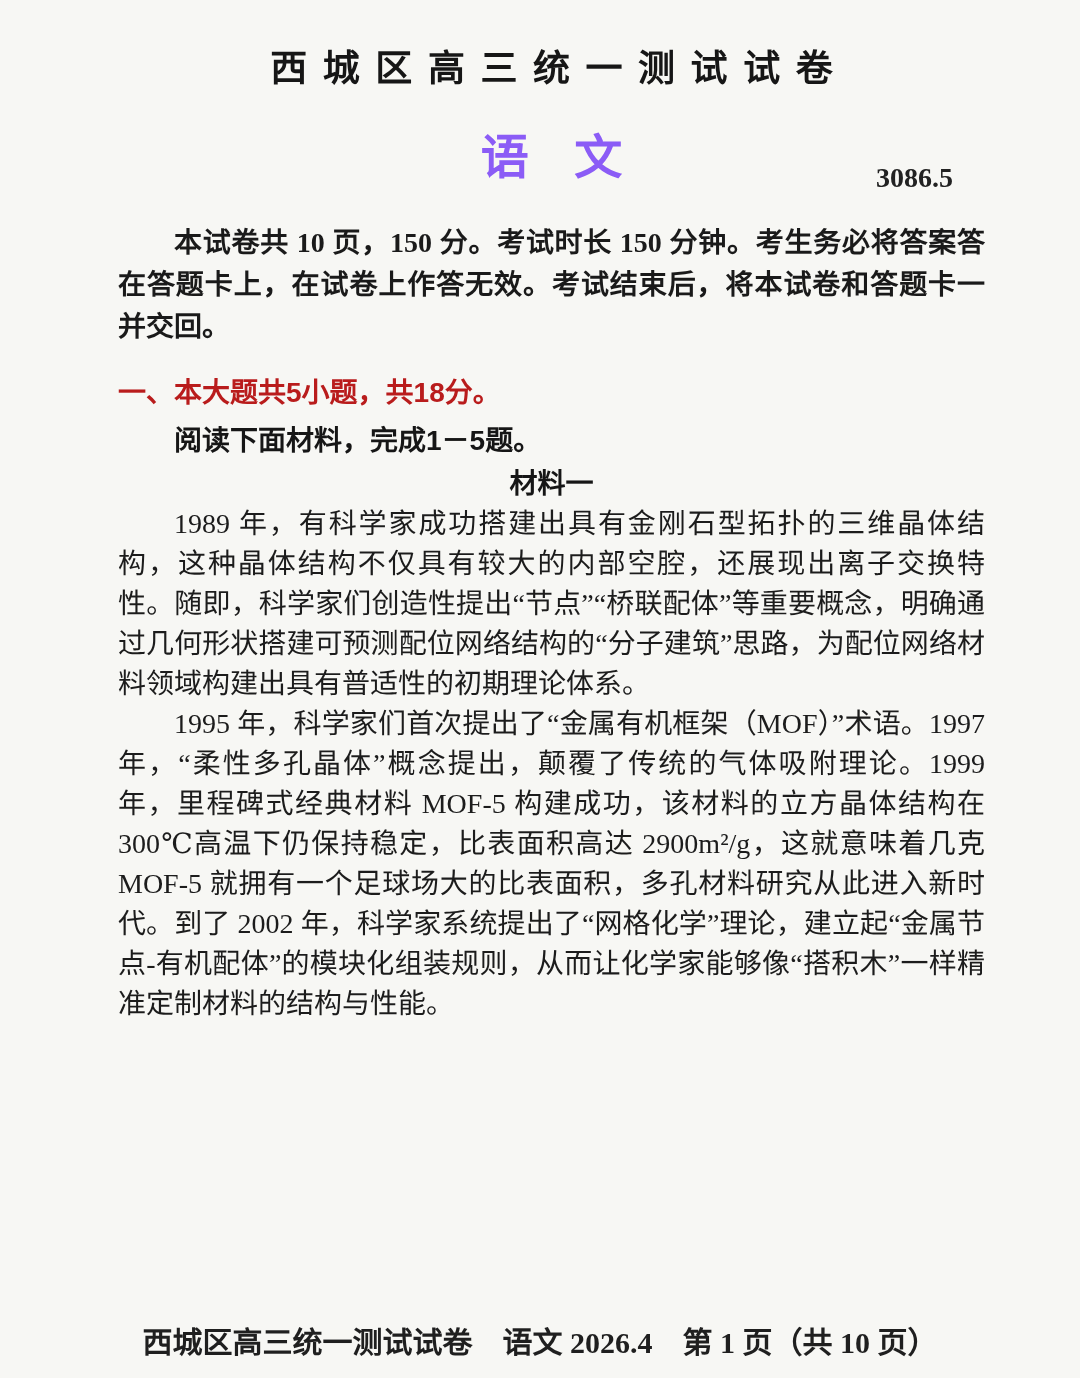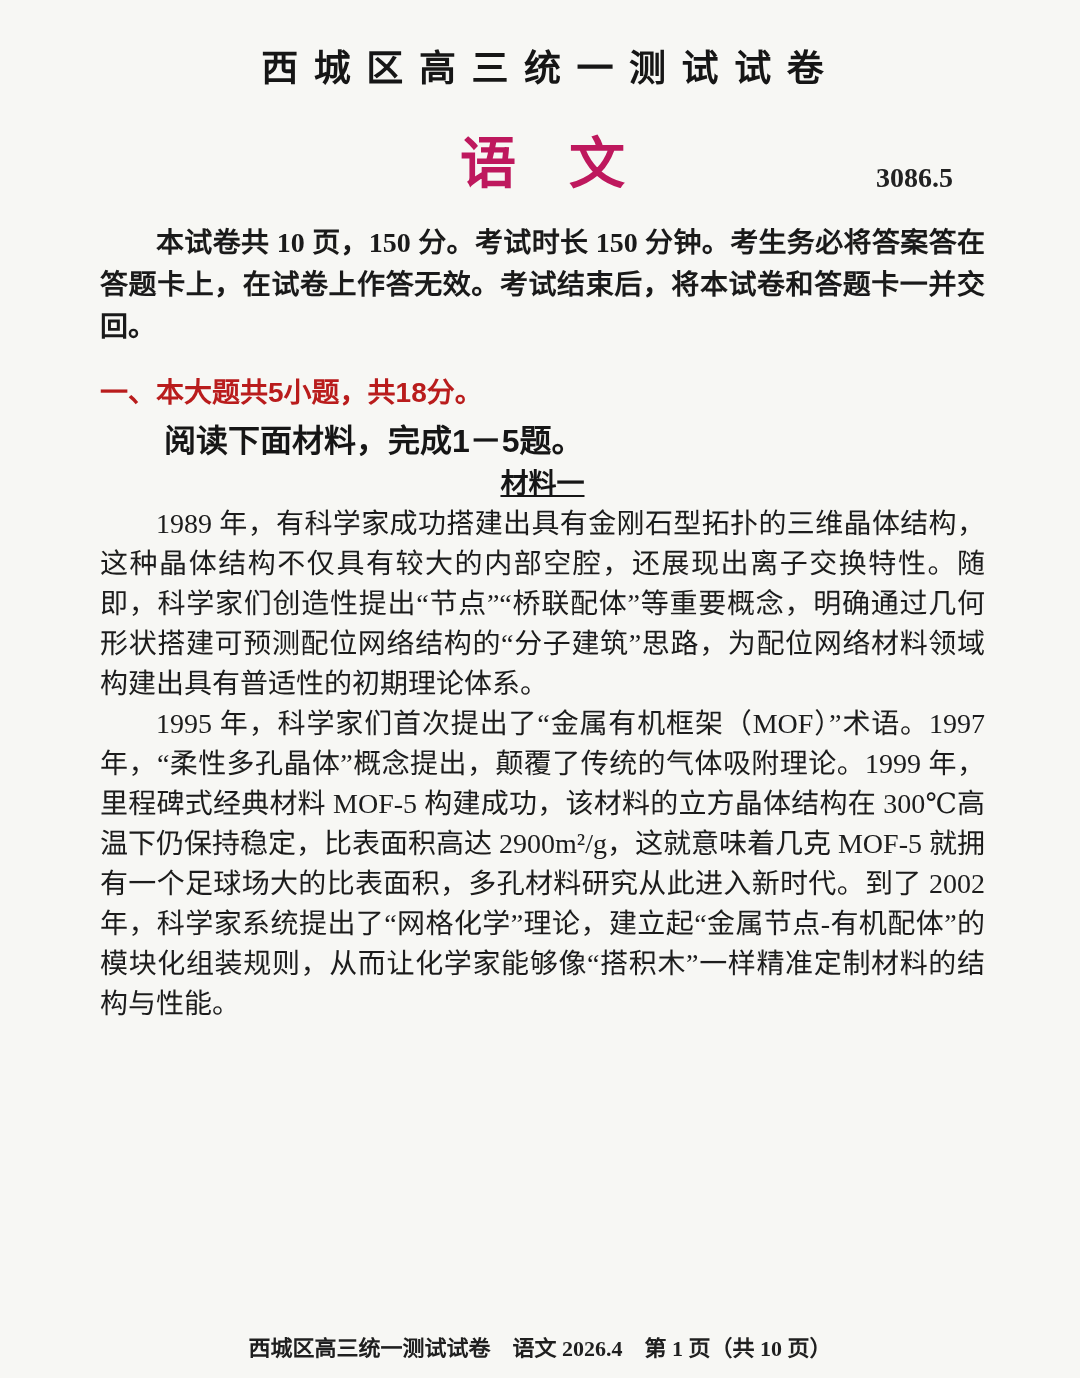--- a/index.html
+++ b/index.html
@@ -7,20 +7,21 @@
   body { font-family: "Liberation Serif", "DejaVu Serif", serif; }
 
   .page {
     position: relative;
     width: 1080px;
     height: 1378px;
     margin: 0 auto;
     background: #f7f7f4;
     color: #1c1c1c;
     overflow: hidden;
+    padding-left: 18px;
   }
 
   .content {
     padding: 26px 95px 0 100px;
   }
 
   .paper-title {
     margin-top: 12px;
     text-align: center;
     font-family: "Liberation Sans", "DejaVu Sans", sans-serif;
@@ -34,24 +35,24 @@
   .subject-row {
     position: relative;
     margin-top: 26px;
     height: 78px;
   }
 
   .subject-title {
     text-align: center;
     font-family: "Liberation Sans", "DejaVu Sans", sans-serif;
     font-weight: bold;
-    font-size: 56px;
+    font-size: 48px;
     letter-spacing: 0.95em;
     padding-left: 0.95em;
-    color: #be185d;
+    color: #8b5cf6;
   }
 
   .exam-date {
     position: absolute;
     right: 32px;
     bottom: 2px;
     font-size: 28px;
     font-weight: bold;
     color: #222;
   }
@@ -72,52 +73,51 @@
     font-weight: bold;
     font-size: 28px;
     line-height: 42px;
     color: #b91c1c;
   }
 
   .reading-instruction {
     margin-top: 6px;
     font-family: "Liberation Sans", "DejaVu Sans", sans-serif;
     font-weight: bold;
-    font-size: 32px;
+    font-size: 28px;
     line-height: 42px;
     text-indent: 2em;
     color: #161616;
   }
 
   .material-title {
     margin-top: 2px;
     text-align: center;
     font-family: "Liberation Sans", "DejaVu Sans", sans-serif;
     font-weight: bold;
     font-size: 28px;
     line-height: 40px;
     color: #161616;
-    text-decoration: underline;
   }
 
   .material-paragraph {
     font-size: 28px;
     line-height: 40px;
     text-indent: 2em;
     text-align: justify;
     color: #1c1c1c;
   }
 
   .page-footer {
     position: absolute;
     left: 0;
     right: 0;
     bottom: 16px;
     text-align: center;
-    font-size: 22px;
+    font-size: 30px;
     font-weight: bold;
     color: #1f1f1f;
   }
 </style>
 </head>
 <body>
 
 <div class="page">
   <div class="content">
 

